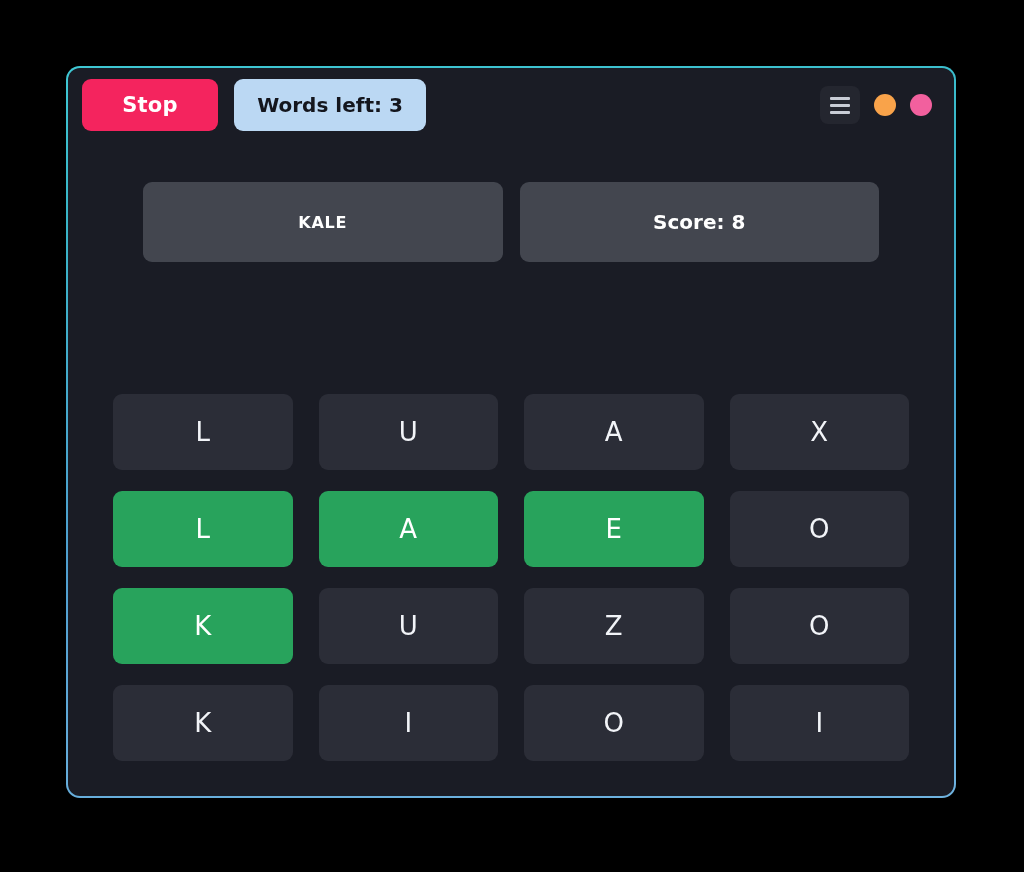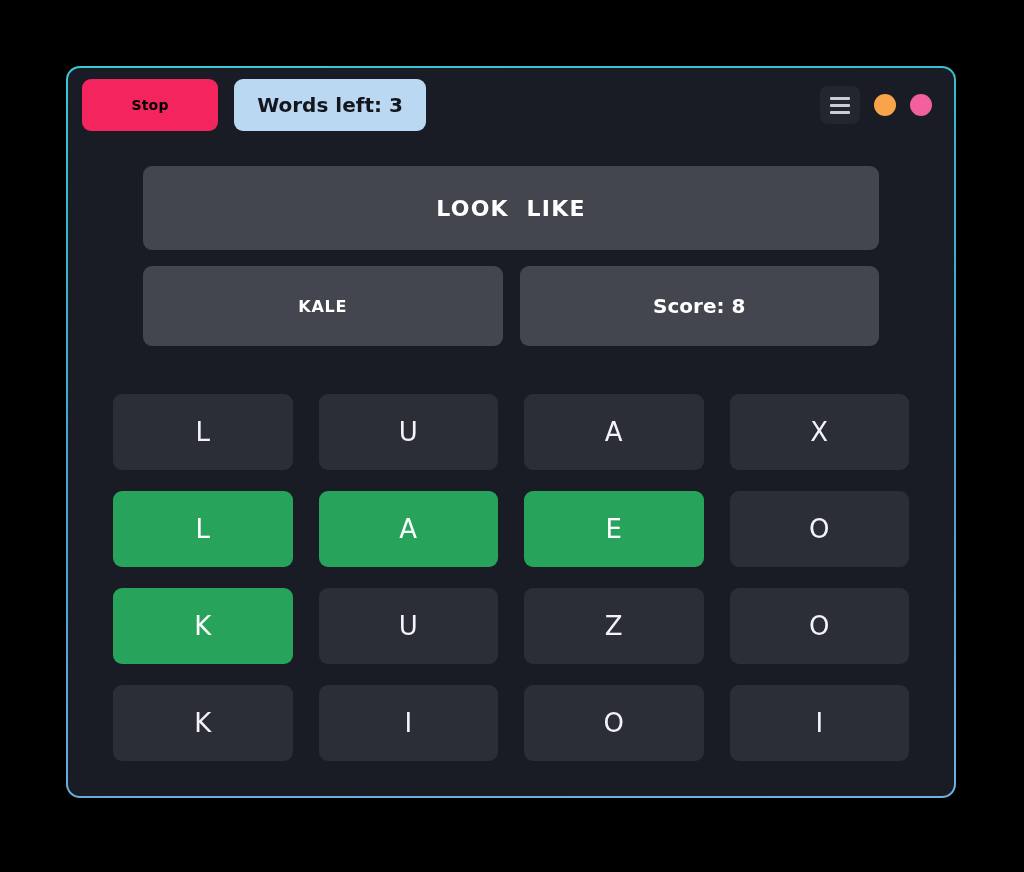--- a/index.html
+++ b/index.html
@@ -46,22 +46,22 @@
     align-items: center;
     padding: 0 22px 0 14px;
     box-sizing: border-box;
   }
   #stop-button {
     width: 136px;
     height: 52px;
     border: none;
     border-radius: 9px;
     background: #f4245e;
-    color: #000000;
-    font-size: 14px;
+    color: #ffffff;
+    font-size: 21px;
     font-weight: bold;
     font-family: "DejaVu Sans", "Liberation Sans", sans-serif;
     cursor: pointer;
     letter-spacing: 0.2px;
     display: flex;
     align-items: center;
     justify-content: center;
   }
   #words-left-badge {
     margin-left: 16px;
@@ -208,21 +208,20 @@
           <span class="bar"></span>
           <span class="bar"></span>
           <span class="bar"></span>
         </button>
         <button id="minimize-button" class="circle-btn"></button>
         <button id="close-button" class="circle-btn"></button>
       </div>
     </div>
 
     <div id="panels">
-      <div id="phrase-panel" class="panel">LOOK  LIKE</div>
       <div id="info-row">
         <div id="answer-panel" class="panel">KALE</div>
         <div id="score-panel" class="panel">Score: 8</div>
       </div>
     </div>
 
     <div id="letter-grid">
         <button class="letter-tile">L</button>
         <button class="letter-tile">U</button>
         <button class="letter-tile">A</button>

